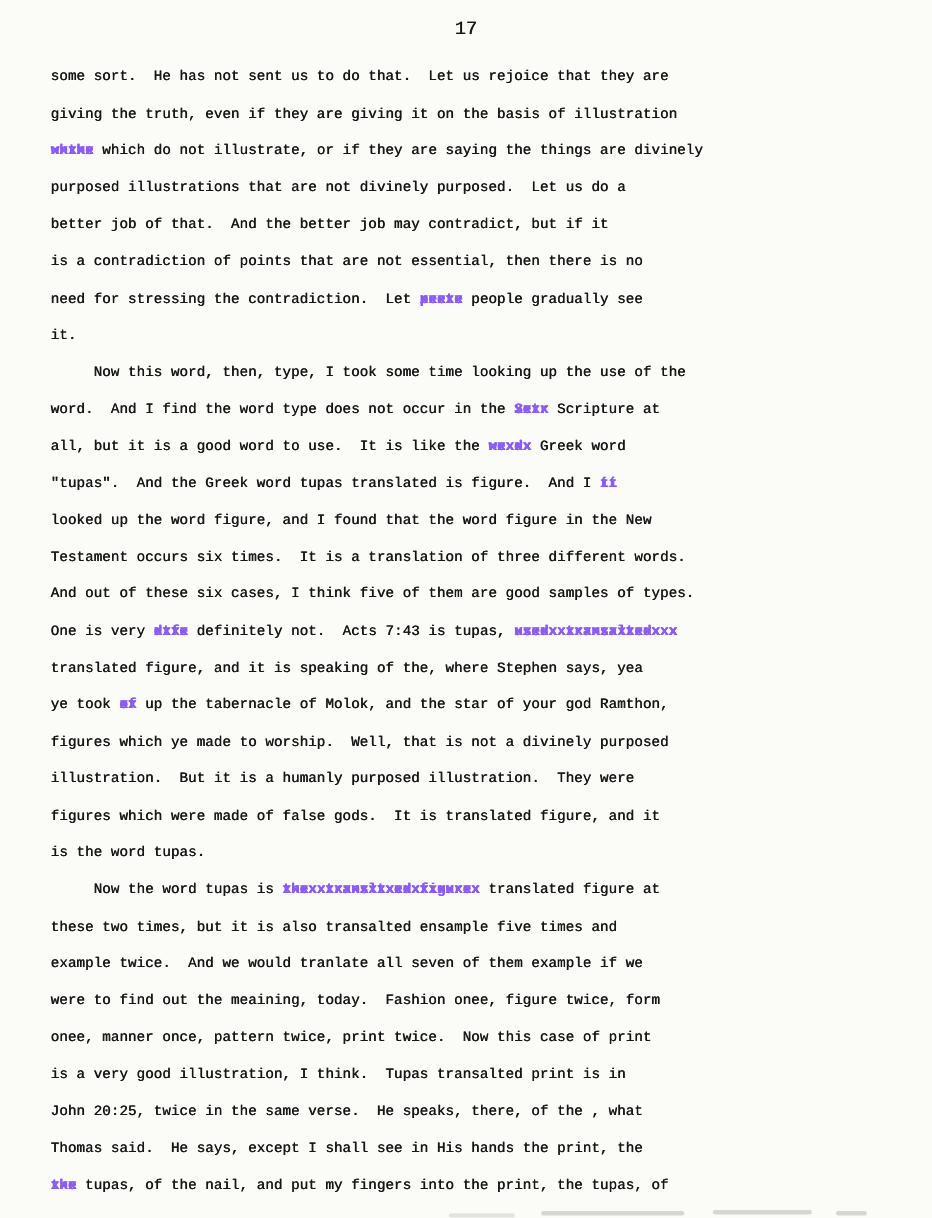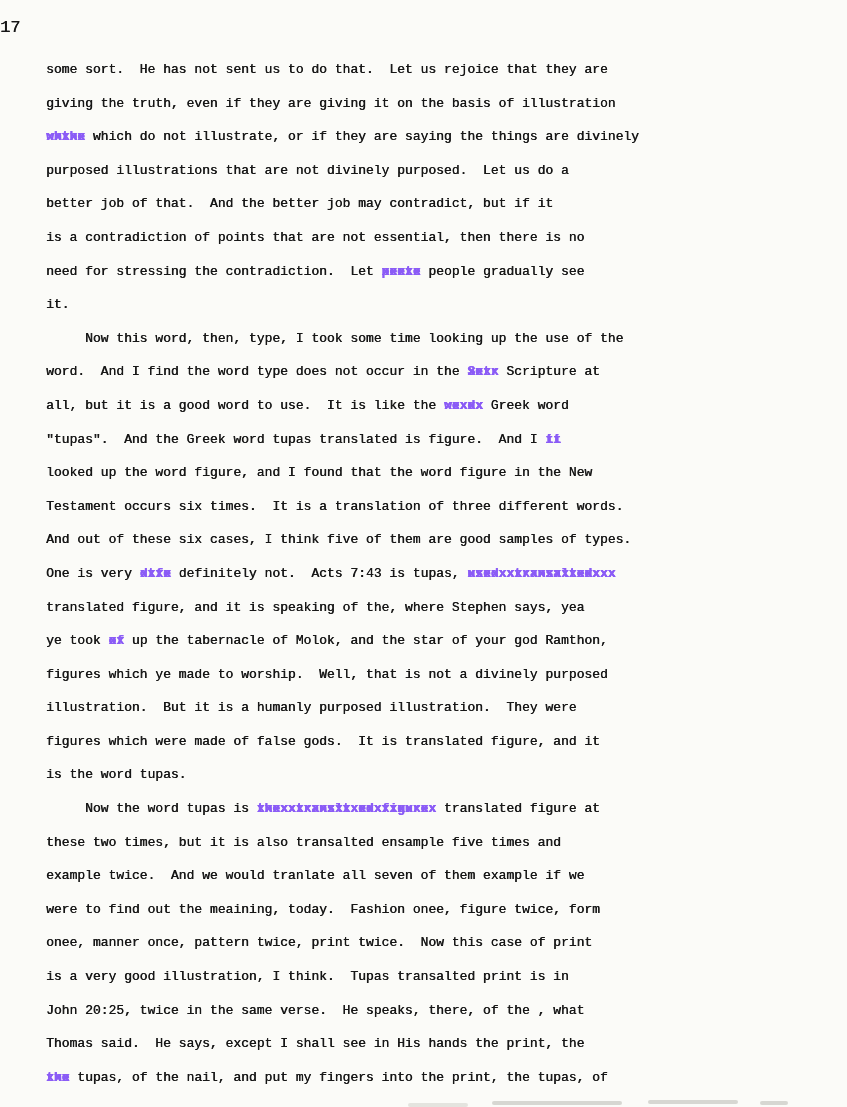--- a/index.html
+++ b/index.html
@@ -13,20 +13,21 @@
     overflow: hidden;
     background: #fbfbf8;
     font-family: "Liberation Mono", "DejaVu Sans Mono", monospace;
     color: #171717;
   }
   .page-number {
     position: absolute;
     top: 18px;
     left: 0;
     width: 100%;
+    text-align: center;
     font-size: 17px;
     text-shadow: 0.4px 0 0 currentColor;
   }
   .doc {
     position: absolute;
     top: 53px;
     left: 46px;
     right: 10px;
     font-size: 13px;
     line-height: 33.6px;

